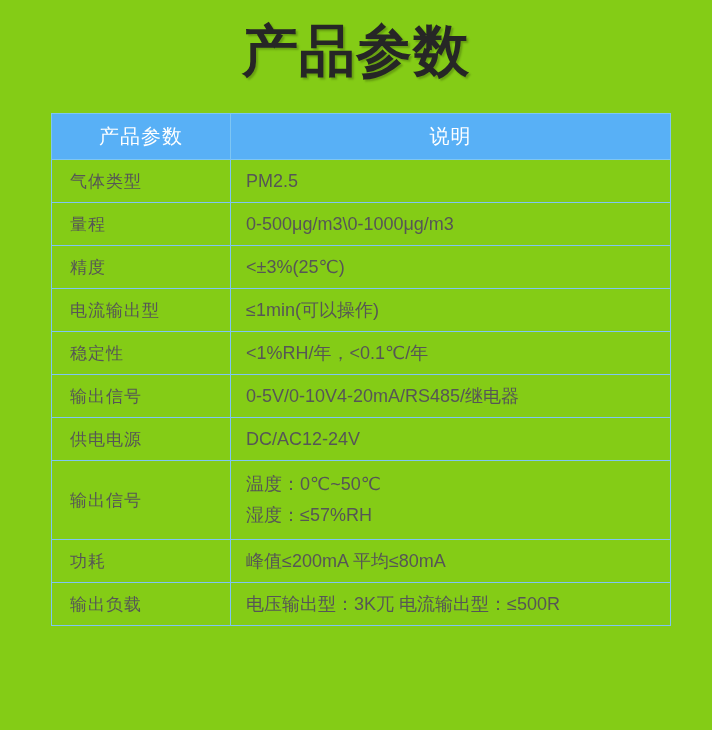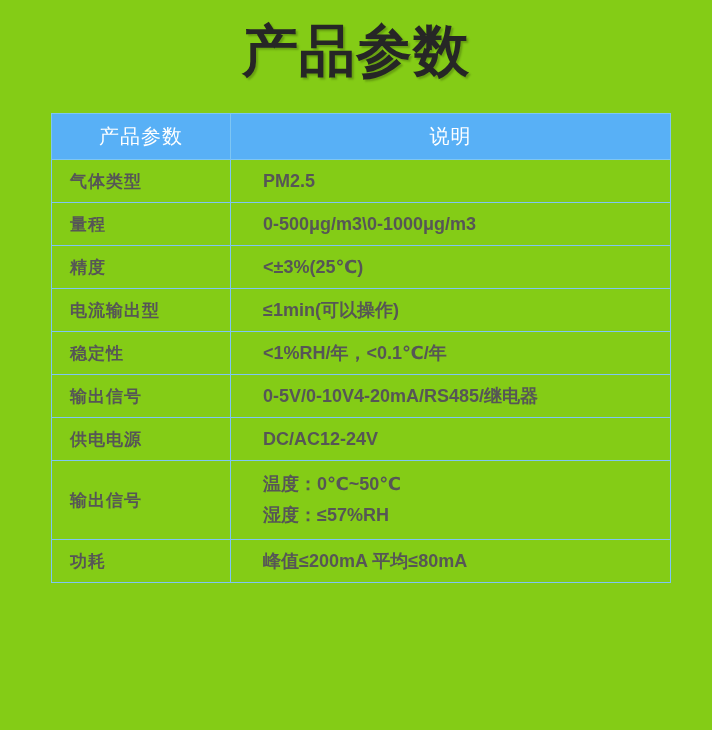--- a/index.html
+++ b/index.html
@@ -40,34 +40,33 @@
   .spec-table thead th {
     background: #58b0f6;
     color: #ffffff;
     font-size: 20px;
     font-weight: 500;
     height: 43px;
     text-align: center;
     letter-spacing: 1px;
   }
   .spec-table tbody th {
-    font-weight: bold;
+    font-weight: normal;
     text-align: left;
     padding: 0 0 0 18px;
     font-size: 17px;
     color: #565656;
     height: 42px;
     letter-spacing: 1px;
   }
   .spec-table tbody td {
-    padding: 0 8px 0 32px;
+    padding: 0 8px 0 15px;
     font-size: 18px;
     color: #565656;
     vertical-align: middle;
-    font-weight: bold;
   }
   .spec-table tbody td.multi {
     line-height: 31px;
     padding-top: 8px;
     padding-bottom: 8px;
   }
 </style>
 </head>
 <body>
 
@@ -118,15 +117,19 @@
           <th>输出信号</th>
           <td class="multi">
             <div>温度：0℃~50℃</div>
             <div>湿度：≤57%RH</div>
           </td>
         </tr>
         <tr>
           <th>功耗</th>
           <td>峰值≤200mA 平均≤80mA</td>
         </tr>
+        <tr>
+          <th>输出负载</th>
+          <td>电压输出型：3K兀 电流输出型：≤500R</td>
+        </tr>
       </tbody>
   </table>
 </div>
 
 </body></html>

